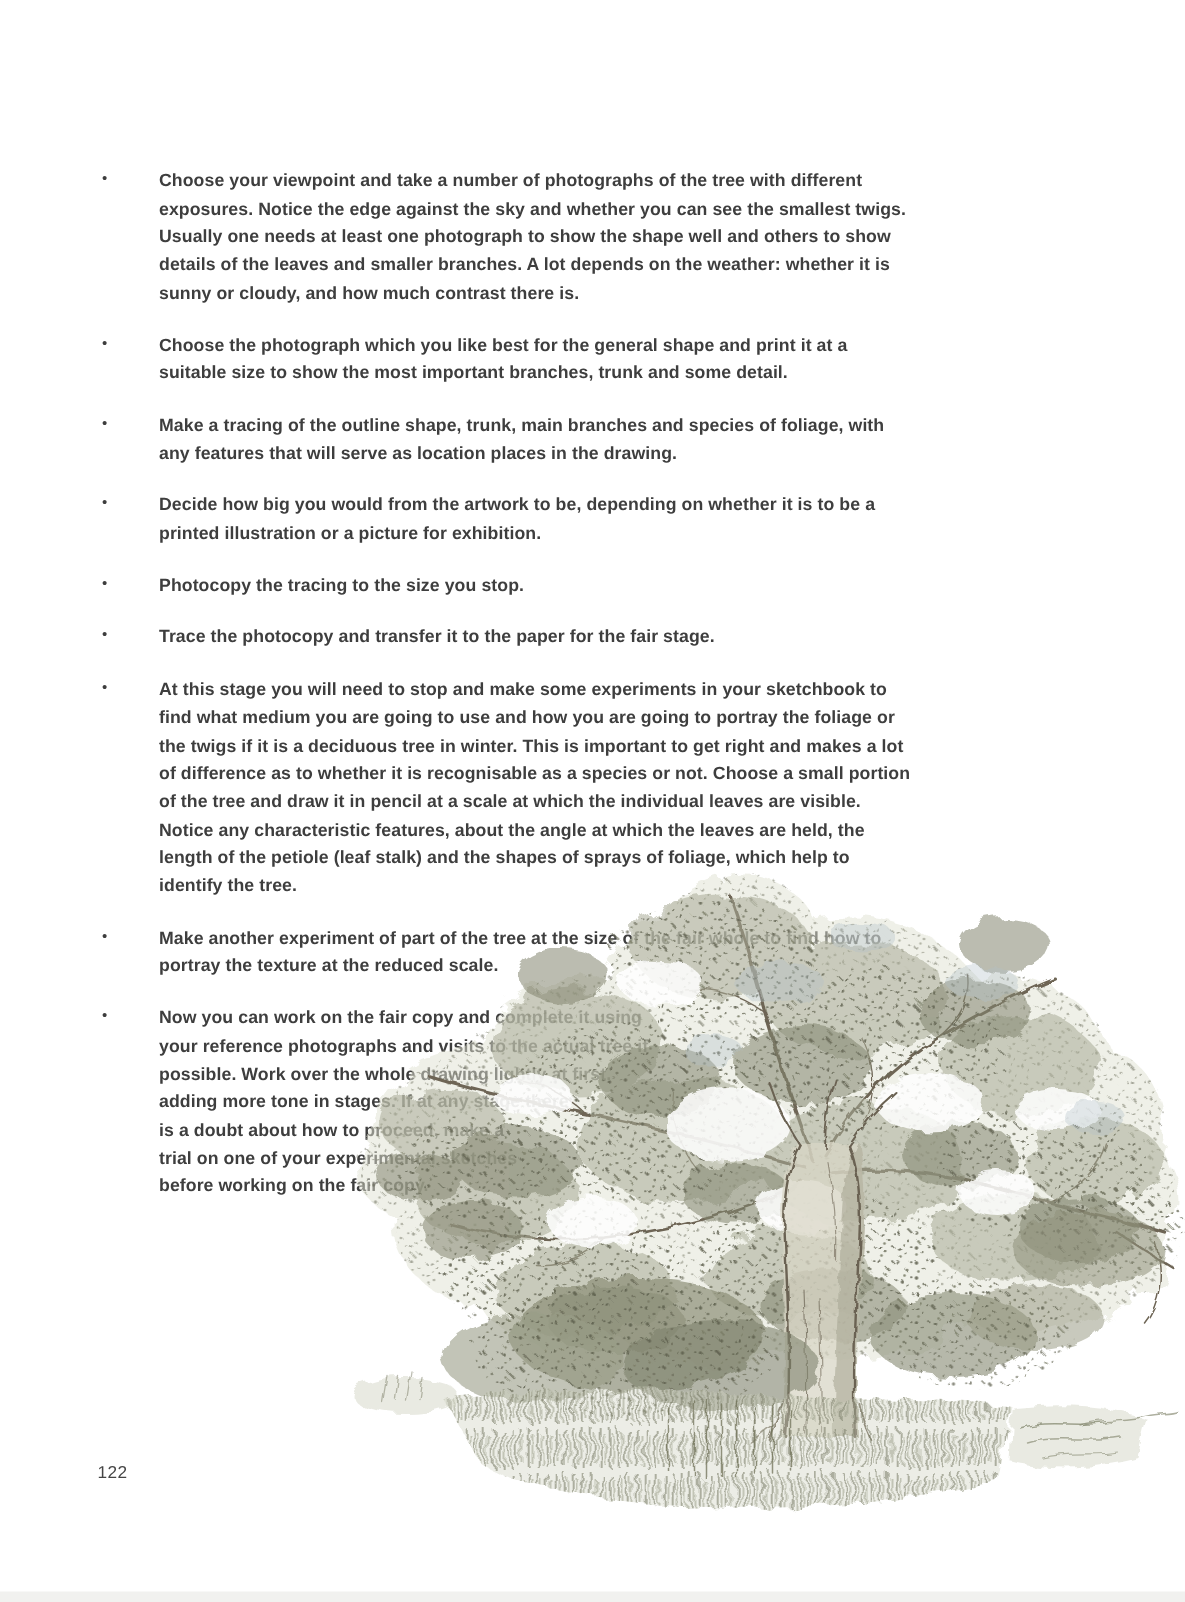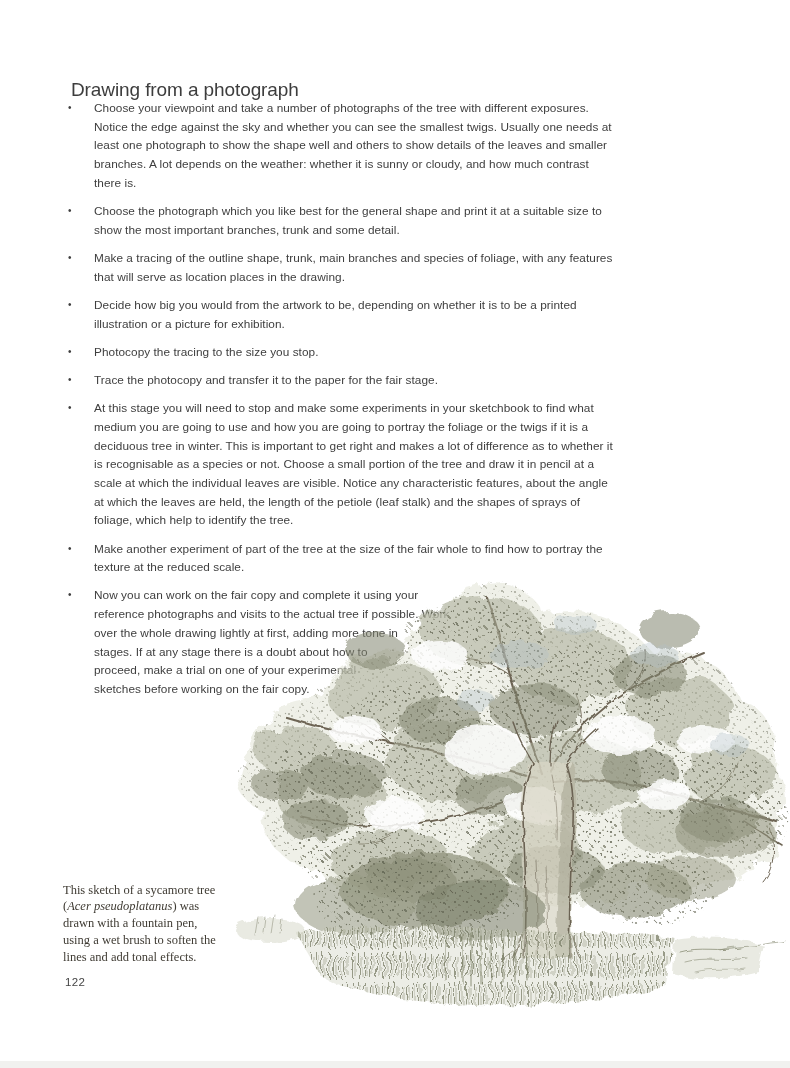--- a/index.html
+++ b/index.html
@@ -19,21 +19,21 @@
     position:absolute;left:67px;top:95px;width:556px;
     list-style:none;margin:0;padding:0;
     font-size:11.8px;line-height:18.7px;color:#3e3e3e;
     letter-spacing:0.05px;
   }
   .bullet-item{position:relative;padding-left:23px;margin:0 0 9.5px 0;}
   .bullet-marker{
     position:absolute;left:1px;top:0;
     font-size:10px;line-height:18.7px;color:#3e3e3e;
   }
-  .bullet-text{margin:4px;text-align:left;}
+  .bullet-text{margin:16px;text-align:left;font-weight:bold;}
   .wrap-spacer{
     float:right;width:270px;height:77px;margin-top:19px;
     shape-outside:polygon(38% 0%,40% 35%,23% 60%,0% 100%,100% 100%,100% 0%);
   }
 
   .caption{
     position:absolute;left:63px;top:869px;width:162px;
     font-family:"Liberation Serif",serif;
     font-size:12.5px;line-height:16.8px;color:#3f3b33;
   }
@@ -49,21 +49,20 @@
   .bottom-edge{
     position:absolute;left:0;bottom:0;width:100%;height:7px;
     background:#f1f1ef;
   }
 </style>
 </head>
 <body>
 
 <div class="page">
 
-  <h1 class="title">Drawing from a photograph</h1>
 
   <ul class="bullet-list">
     <li class="bullet-item">
       <span class="bullet-marker">•</span>
       <p class="bullet-text">Choose your viewpoint and take a number of photographs of the tree with different exposures. Notice the edge against the sky and whether you can see the smallest twigs. Usually one needs at least one photograph to show the shape well and others to show details of the leaves and smaller branches. A lot depends on the weather: whether it is sunny or cloudy, and how much contrast there is.</p>
     </li>
     <li class="bullet-item">
       <span class="bullet-marker">•</span>
       <p class="bullet-text">Choose the photograph which you like best for the general shape and print it at a suitable size to show the most important branches, trunk and some detail.</p>
     </li>
@@ -265,18 +264,17 @@
       <path d="M30,375 l3,-18 M38,372 l2,-15 M46,374 l3,-20 M55,373 l2,-14" stroke-width="0.9" opacity="0.6"></path>
     </g>
     <g stroke="#8b8e77" fill="none" stroke-linecap="round" filter="url(#rghC)">
       <path d="M455,392 C475,386 495,392 515,388" stroke-width="1" opacity="0.8"></path>
       <path d="M460,402 C480,396 500,402 522,398" stroke-width="0.9" opacity="0.7"></path>
       <path d="M470,412 C488,407 505,411 520,408" stroke-width="0.8" opacity="0.6"></path>
       <path d="M495,390 C510,385 525,388 540,384 C548,382 555,383 560,381" stroke-width="0.9" opacity="0.7"></path>
     </g>
   </svg>
 
-  <p class="caption"><span>This sketch of a sycamore tree (</span><span class="lat">Acer pseudoplatanus</span><span>) was drawn with a fountain pen, using a wet brush to soften the lines and add tonal effects.</span></p>
 
   <div class="page-number">122</div>
 
   <div class="bottom-edge"></div>
 </div>
 
 </body></html>

